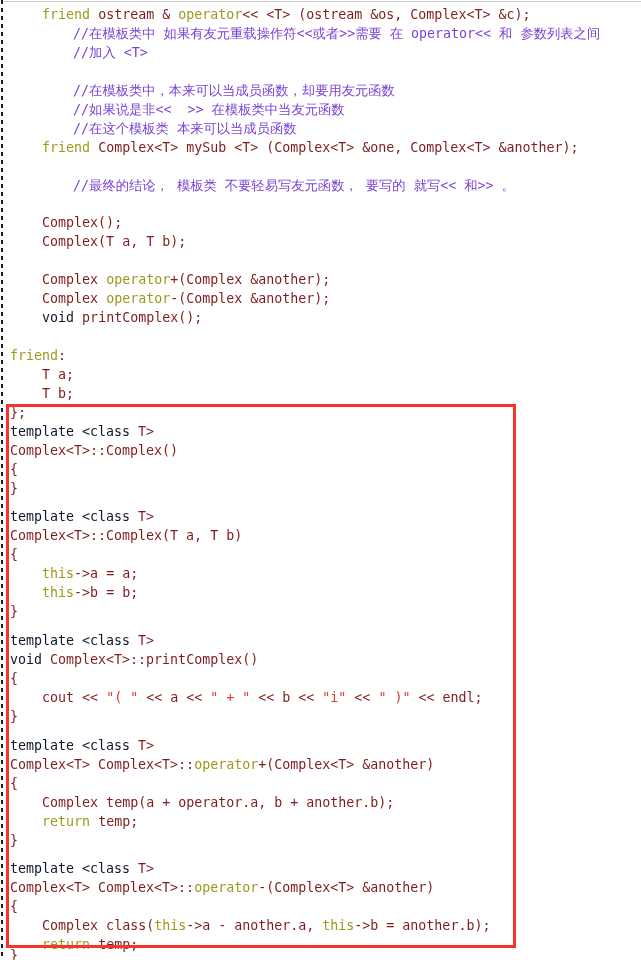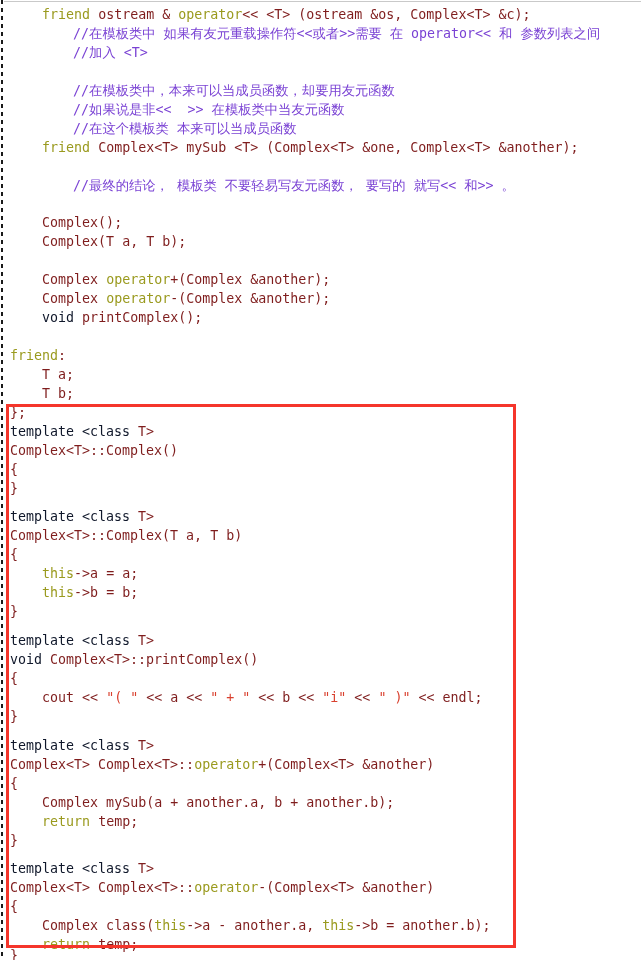--- a/index.html
+++ b/index.html
@@ -123,21 +123,21 @@
     <div class="code-line" style="top: 621px; padding-left: 10px;"></div>
     <div class="code-line" style="top: 631px; padding-left: 10px;"><span class="type">template &lt;class</span><span class="plain"> T&gt;</span></div>
     <div class="code-line" style="top: 650px; padding-left: 10px;"><span class="type">void</span><span class="plain"> Complex&lt;T&gt;::printComplex()</span></div>
     <div class="code-line" style="top: 669px; padding-left: 10px;"><span class="plain">{</span></div>
     <div class="code-line" style="top: 688px; padding-left: 42.08px;"><span class="plain">cout &lt;&lt; </span><span class="str">"( "</span><span class="plain"> &lt;&lt; a &lt;&lt; </span><span class="str">" + "</span><span class="plain"> &lt;&lt; b &lt;&lt; </span><span class="str">"i"</span><span class="plain"> &lt;&lt; </span><span class="str">" )"</span><span class="plain"> &lt;&lt; endl;</span></div>
     <div class="code-line" style="top: 707px; padding-left: 10px;"><span class="plain">}</span></div>
     <div class="code-line" style="top: 726px; padding-left: 10px;"></div>
     <div class="code-line" style="top: 736px; padding-left: 10px;"><span class="type">template &lt;class</span><span class="plain"> T&gt;</span></div>
     <div class="code-line" style="top: 755px; padding-left: 10px;"><span class="plain">Complex&lt;T&gt; Complex&lt;T&gt;::</span><span class="kw">operator</span><span class="plain">+(Complex&lt;T&gt; &amp;another)</span></div>
     <div class="code-line" style="top: 774px; padding-left: 10px;"><span class="plain">{</span></div>
-    <div class="code-line" style="top: 793px; padding-left: 42.08px;"><span class="plain">Complex mySub(a + another.a, b + another.b);</span></div>
+    <div class="code-line" style="top: 793px; padding-left: 42.08px;"><span class="plain">Complex temp(a + operator.a, b + another.b);</span></div>
     <div class="code-line" style="top: 812px; padding-left: 42.08px;"><span class="kw">return</span><span class="plain"> temp;</span></div>
     <div class="code-line" style="top: 831px; padding-left: 10px;"><span class="plain">}</span></div>
     <div class="code-line" style="top: 850px; padding-left: 10px;"></div>
     <div class="code-line" style="top: 859px; padding-left: 10px;"><span class="type">template &lt;class</span><span class="plain"> T&gt;</span></div>
     <div class="code-line" style="top: 878px; padding-left: 10px;"><span class="plain">Complex&lt;T&gt; Complex&lt;T&gt;::</span><span class="kw">operator</span><span class="plain">-(Complex&lt;T&gt; &amp;another)</span></div>
     <div class="code-line" style="top: 897px; padding-left: 10px;"><span class="plain">{</span></div>
     <div class="code-line" style="top: 916px; padding-left: 42.08px;"><span class="plain">Complex class(</span><span class="kw">this</span><span class="plain">-&gt;a - another.a, </span><span class="kw">this</span><span class="plain">-&gt;b = another.b);</span></div>
     <div class="code-line" style="top: 935px; padding-left: 42.08px;"><span class="kw">return</span><span class="plain"> temp;</span></div>
     <div class="code-line" style="top: 946px; padding-left: 10px;"><span class="plain">}</span></div>
   </div>

